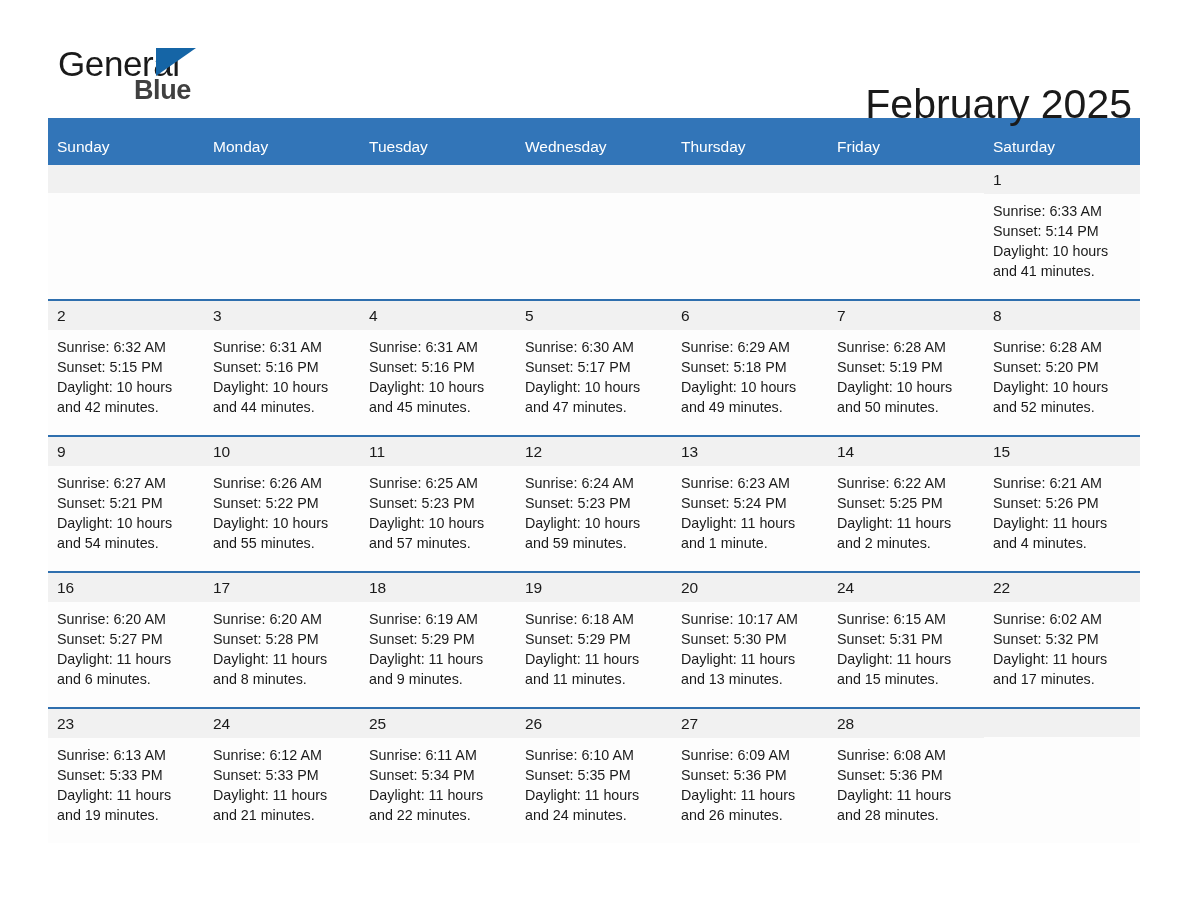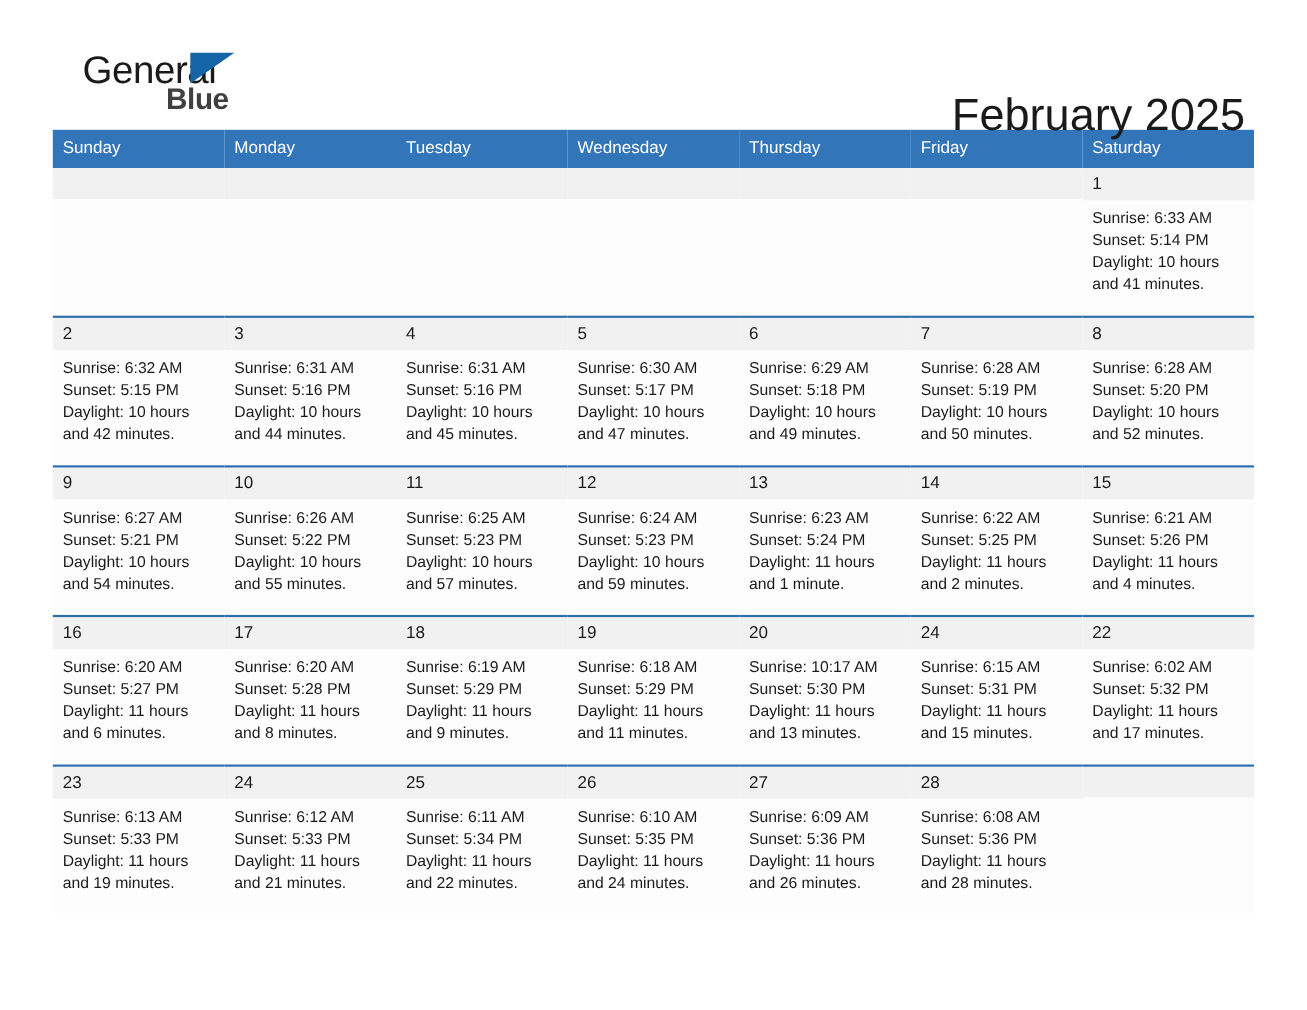--- a/index.html
+++ b/index.html
@@ -27,21 +27,20 @@
   .header {
     position: relative;
     height: 118px;
   }
   .logo {
     position: absolute;
     left: 10px;
     top: 46px;
     width: 250px;
     height: 70px;
-    margin-left: 17px;
   }
   .logo-general {
     font-size: 35px;
     letter-spacing: -0.4px;
     color: #1a1a1a;
     line-height: 1;
     position: absolute;
     left: 0;
     top: 0;
     font-weight: 400;
@@ -92,21 +91,21 @@
     width: 1092px;
     border-collapse: collapse;
     table-layout: fixed;
   }
   .calendar th {
     background: #3275b8;
     color: #ffffff;
     font-size: 15.5px;
     font-weight: 400;
     text-align: left;
-    padding: 8px 0 9px 9px;
+    padding: 20px 0 9px 9px;
     border: none;
   }
   .calendar td {
     vertical-align: top;
     padding: 0;
     border: none;
     border-top: 2px solid #2f6fae;
     background: #fdfdfd;
     height: 134px;
   }

